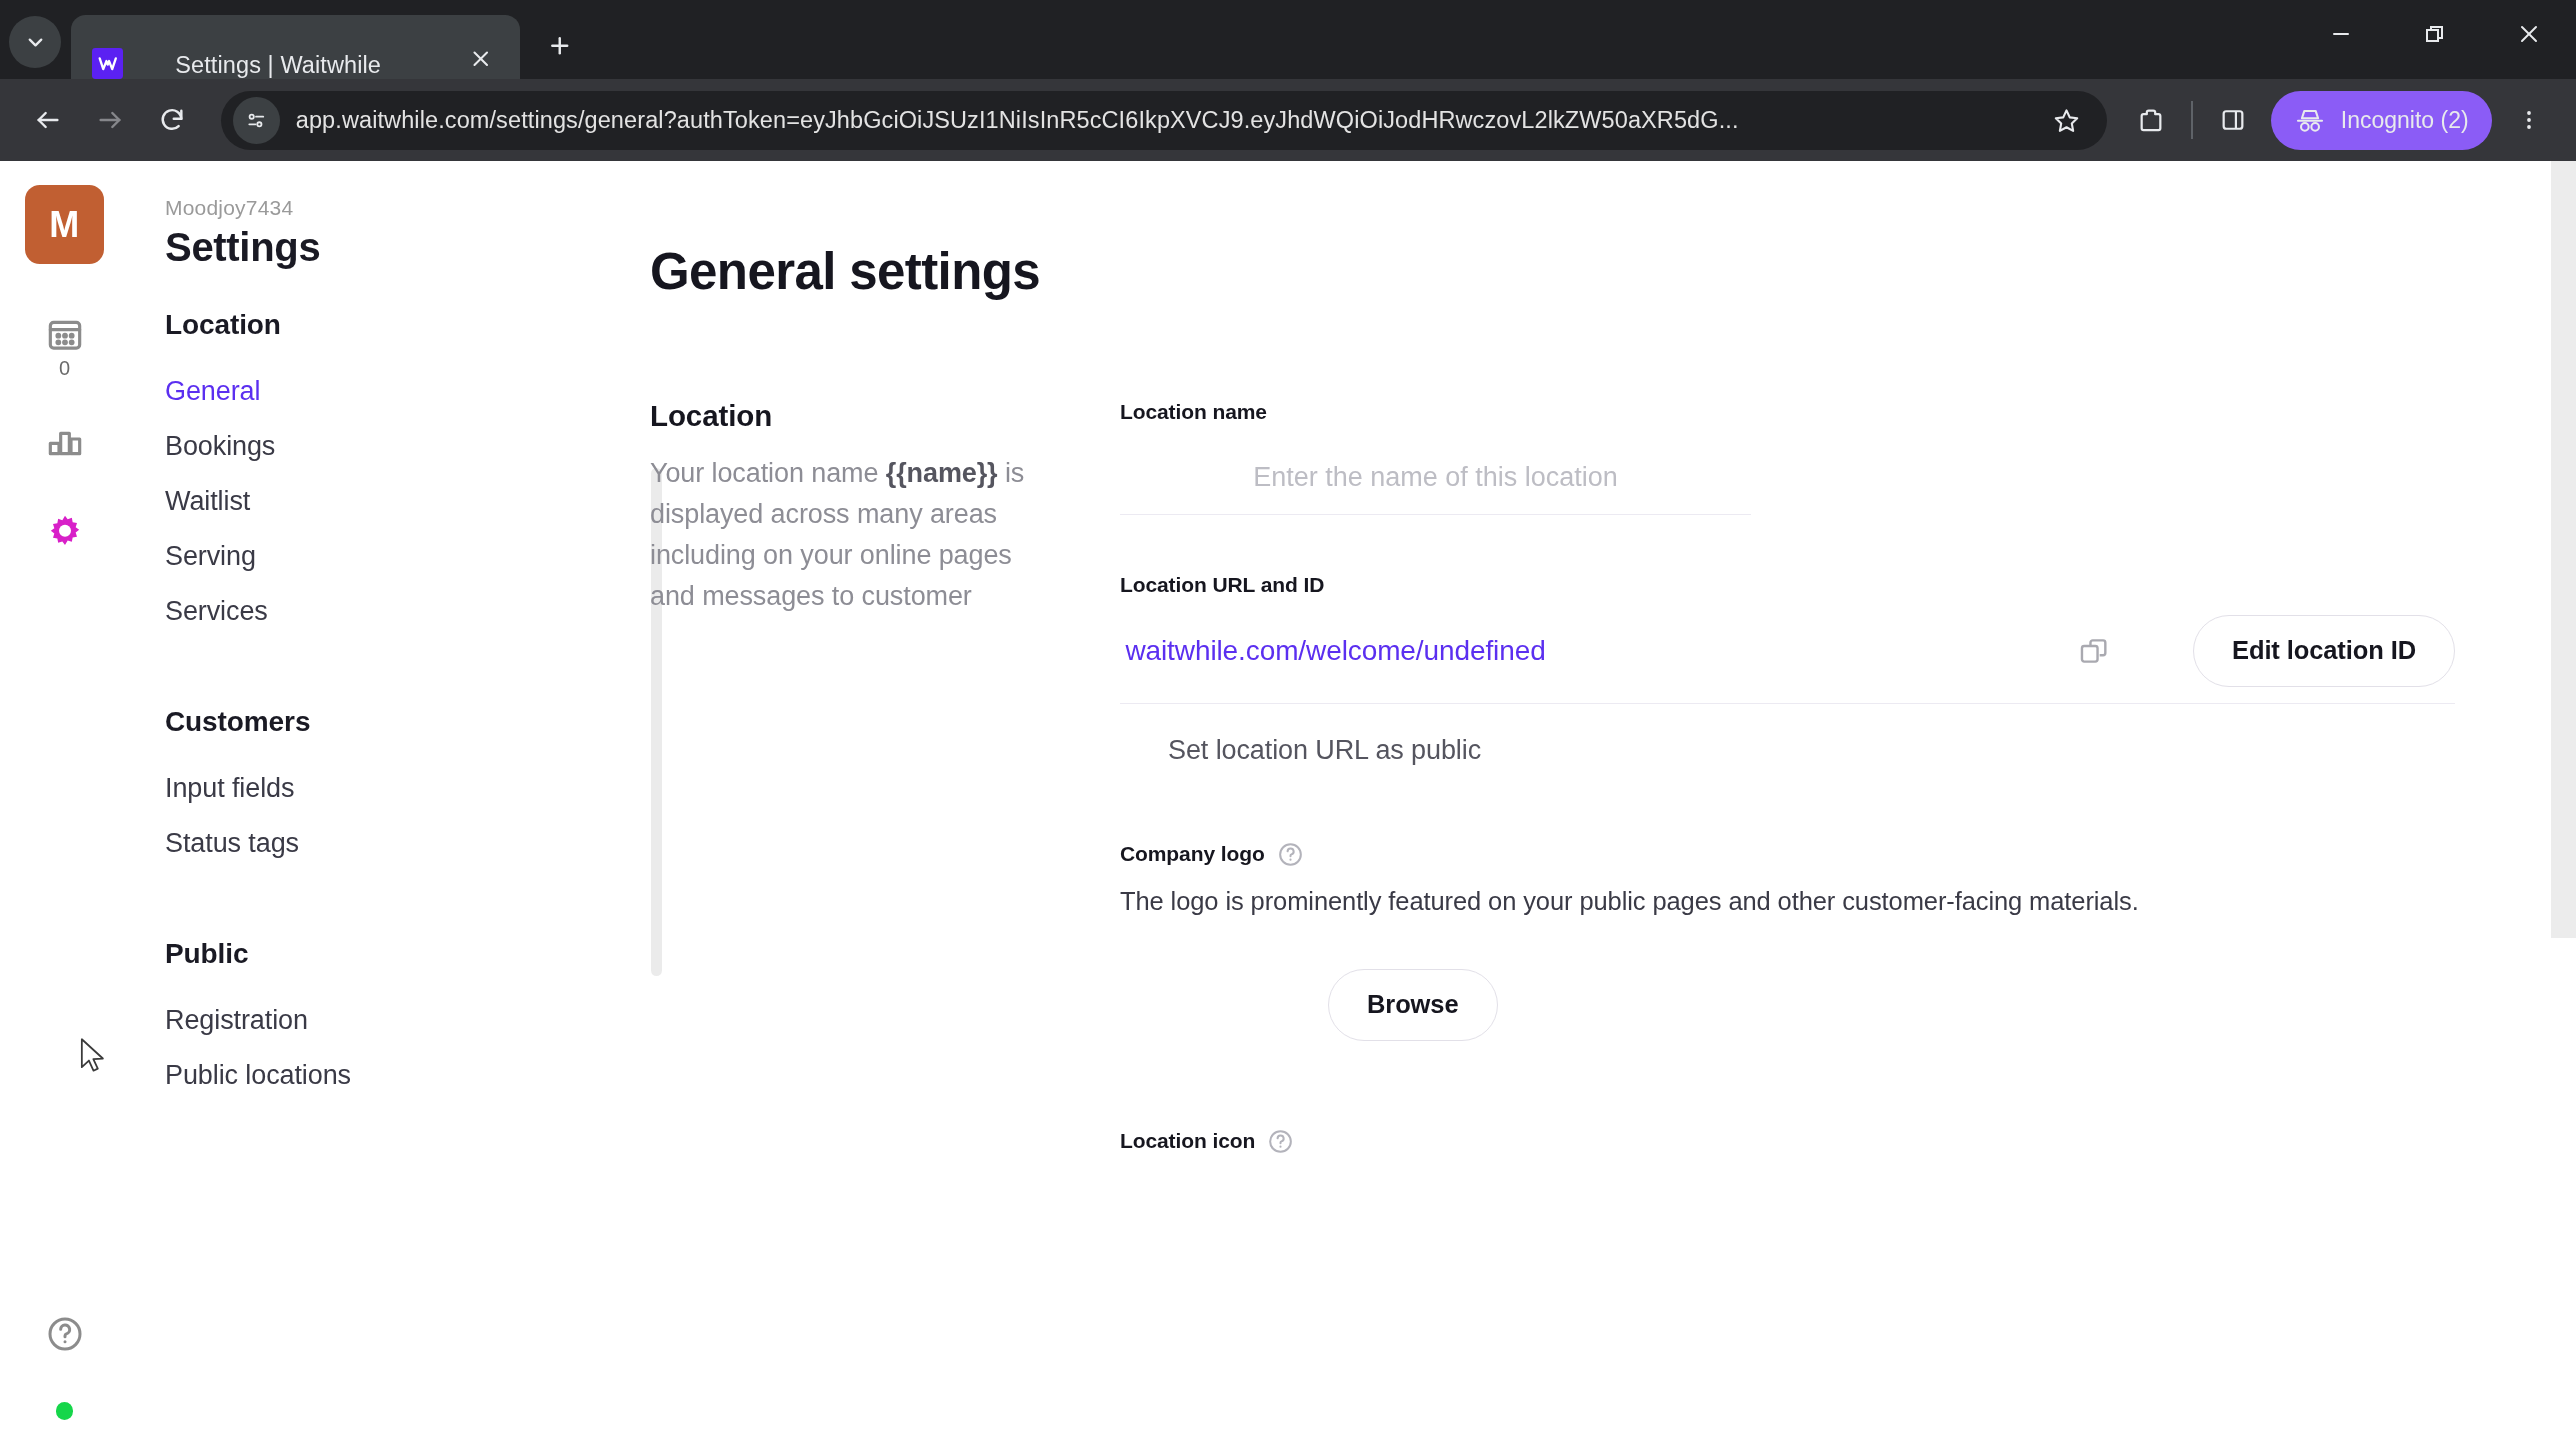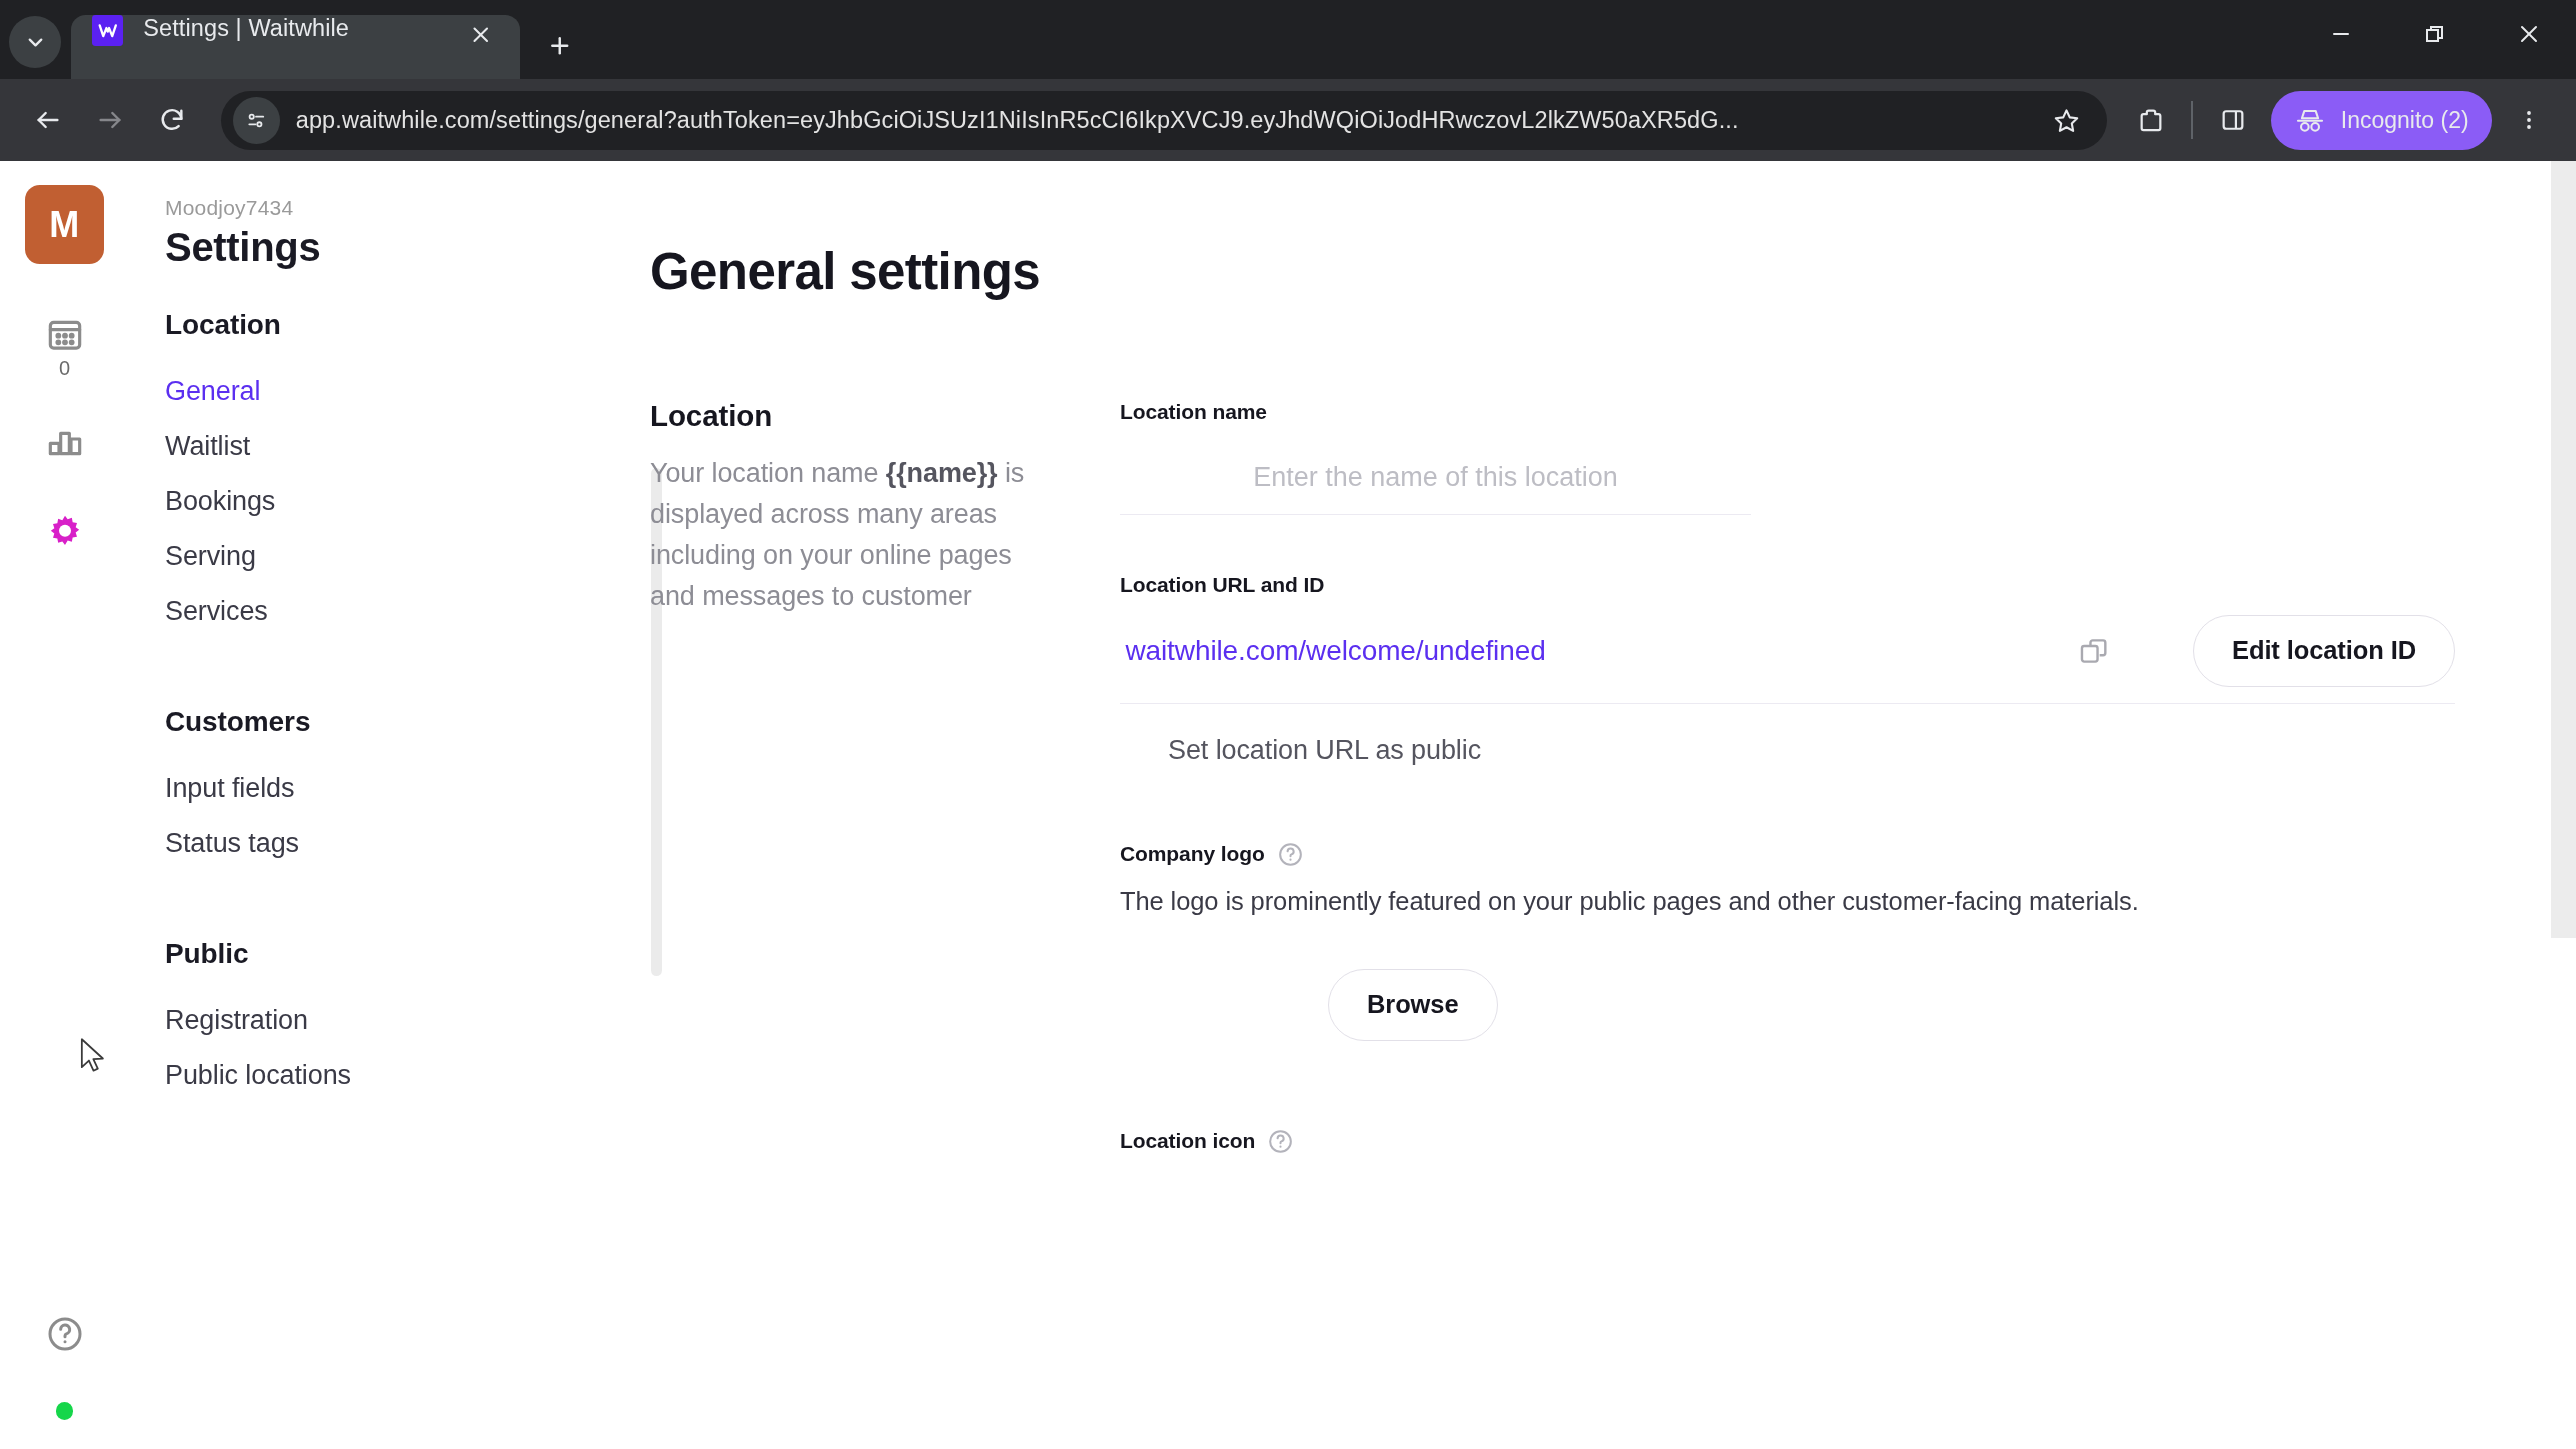--- a/index.html
+++ b/index.html
@@ -21,22 +21,22 @@
   .tab-search {
     width: 52px; height: 52px; margin: 0 9.4px 10.7px 9.4px;
     background: #3c4043; border-radius: 27px;
     display: flex; align-items: center; justify-content: center;
     cursor: pointer;
   }
   .tab-search svg { width: 23px; height: 23px; }
   .tab {
     height: 64px; min-width: 449px; max-width: 449px;
     background: #3c4043; border-radius: 14.8px 14.8px 0 0;
-    display: flex; align-items: flex-start; padding: 0 19px 0 21.5px;
-    position: relative; cursor: pointer;
+    display: flex; align-items: flex-end; padding: 0 19px 0 21.5px;
+    position: relative; cursor: pointer; gap: 32px;
   }
   .favicon {
     width: 31px; height: 31px; background: #5b21f2; border-radius: 3.4px;
     display: flex; align-items: center; justify-content: center;
     flex: 0 0 31px; margin-right: 20px;
   }
   .favicon svg { width: 21.5px; height: 21.5px; }
   .tab-title {
     color: #e8eaed; font-size: 23.5px; white-space: nowrap;
     overflow: hidden; text-overflow: ellipsis; flex: 1;
@@ -397,22 +397,22 @@
 
     <div class="settings-nav">
       <div class="nav-header">
         <div class="nav-org">Moodjoy7434</div>
         <div class="nav-title">Settings</div>
       </div>
 
       <div class="nav-scroll">
         <div class="nav-group-title">Location</div>
         <span class="nav-link active">General</span>
+        <span class="nav-link">Bookings</span>
         <span class="nav-link">Waitlist</span>
-        <span class="nav-link">Bookings</span>
         <span class="nav-link">Serving</span>
         <span class="nav-link">Services</span>
 
         <div class="nav-group-title spaced">Customers</div>
         <span class="nav-link">Input fields</span>
         <span class="nav-link">Status tags</span>
 
         <div class="nav-group-title spaced">Public</div>
         <span class="nav-link">Registration</span>
         <span class="nav-link">Public locations</span>

